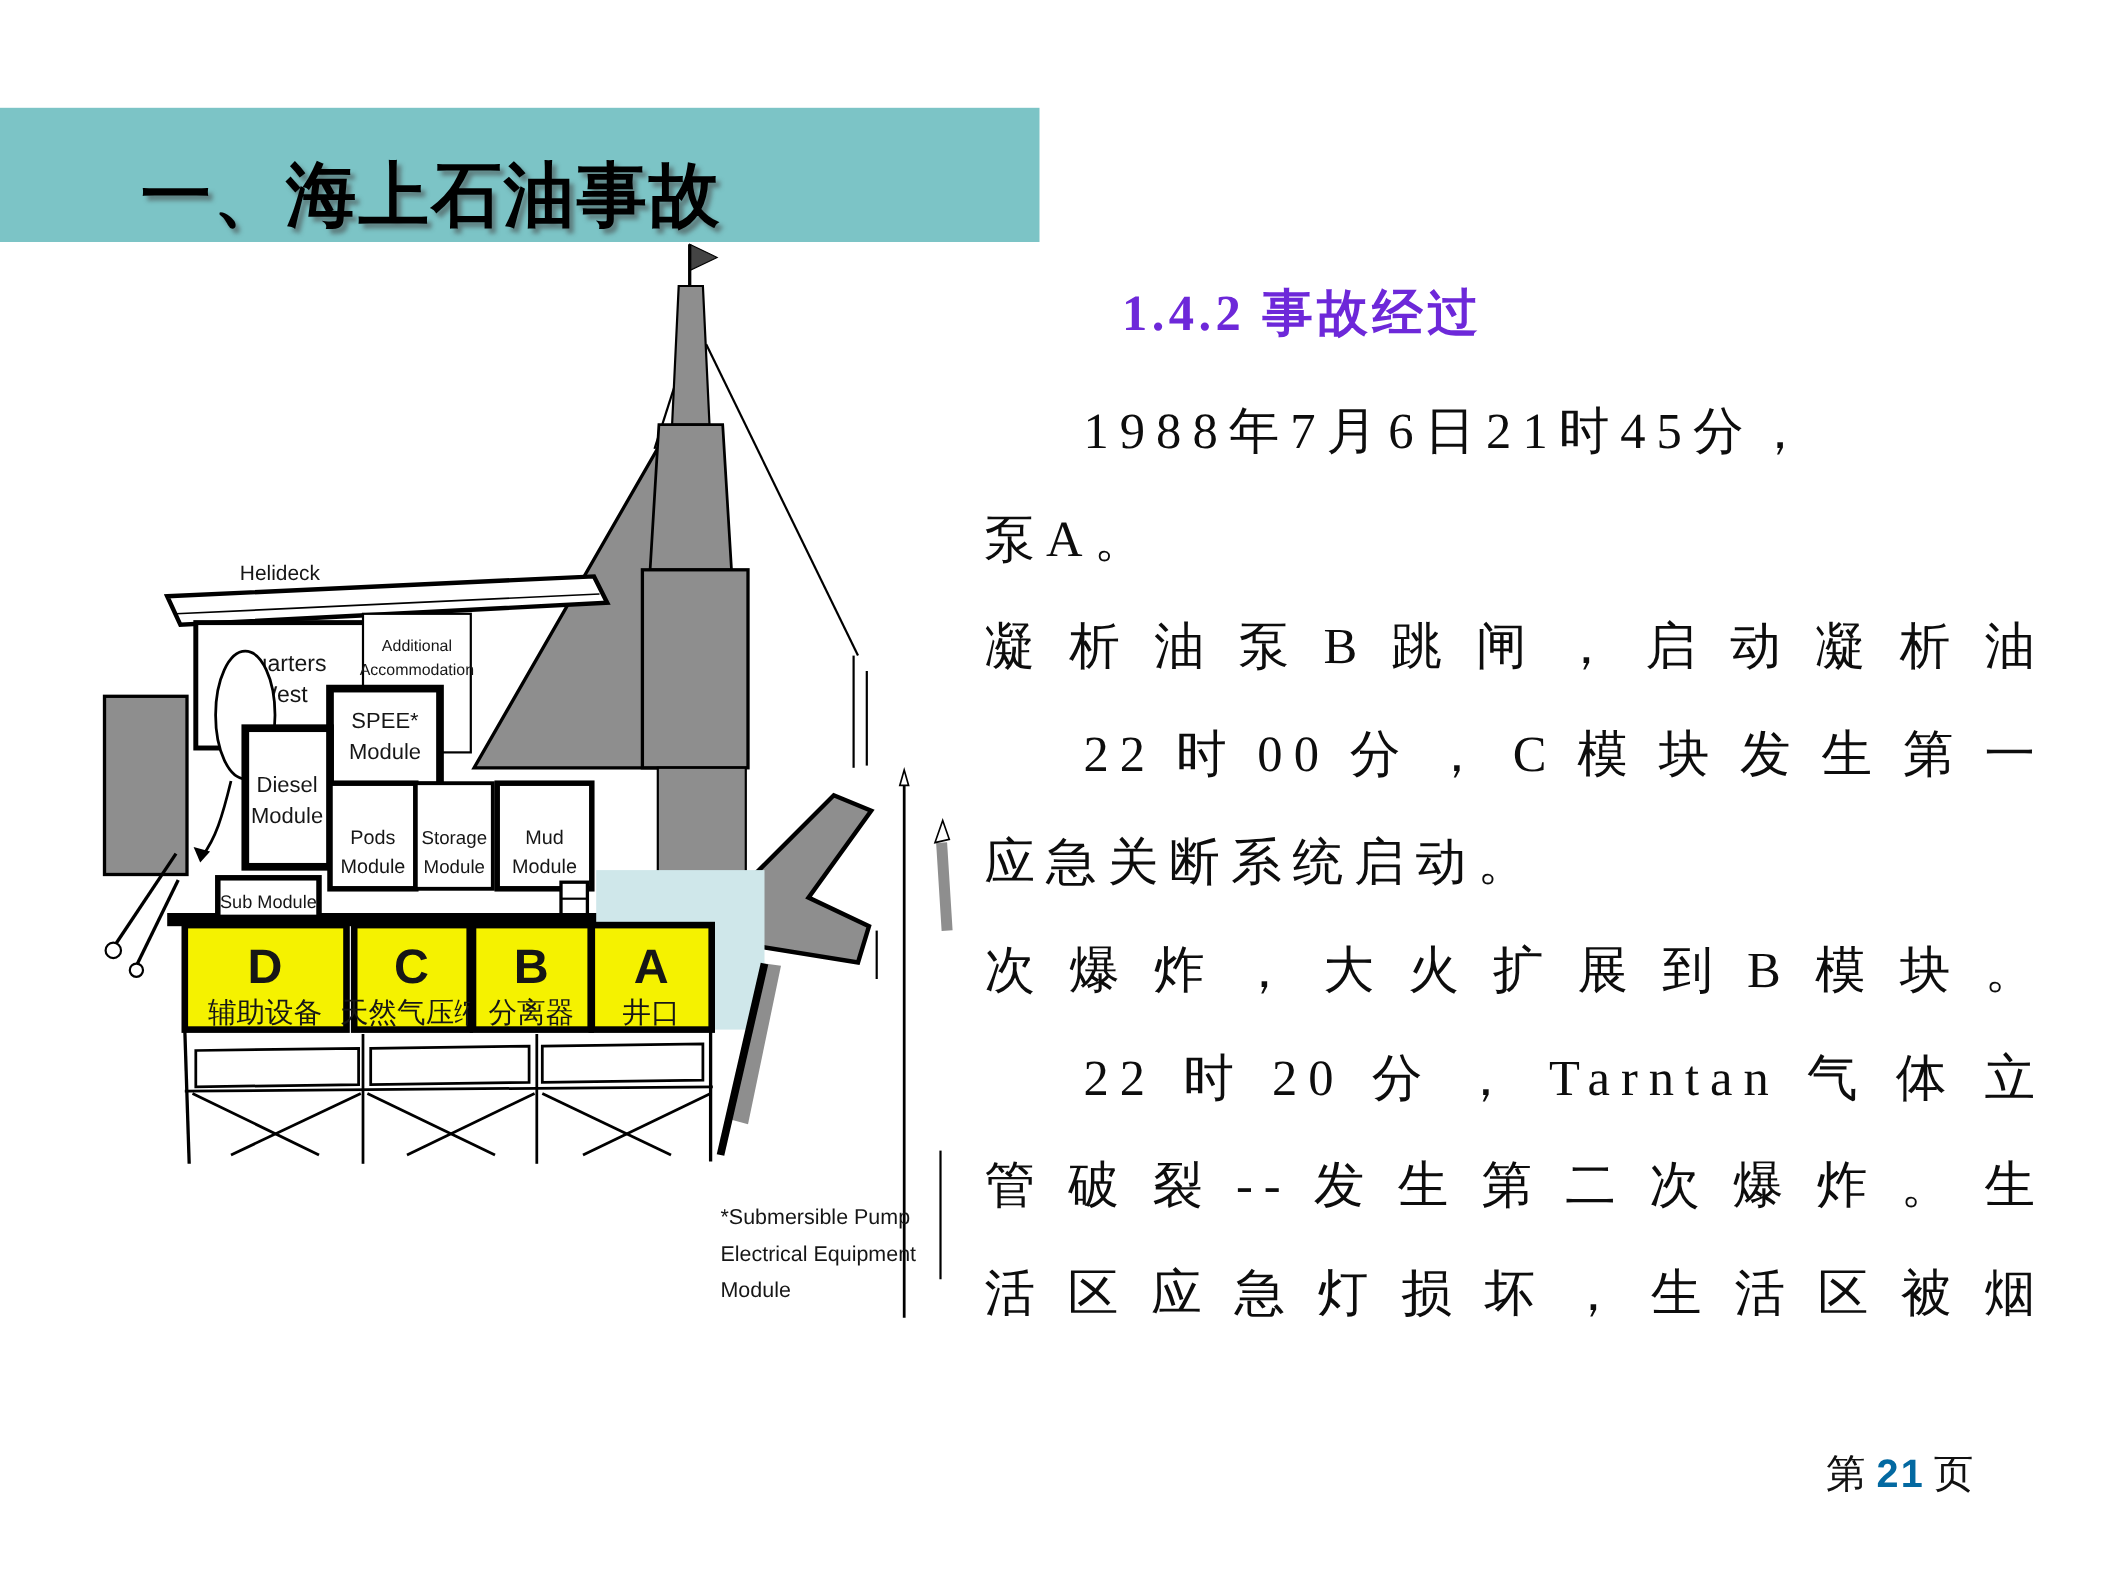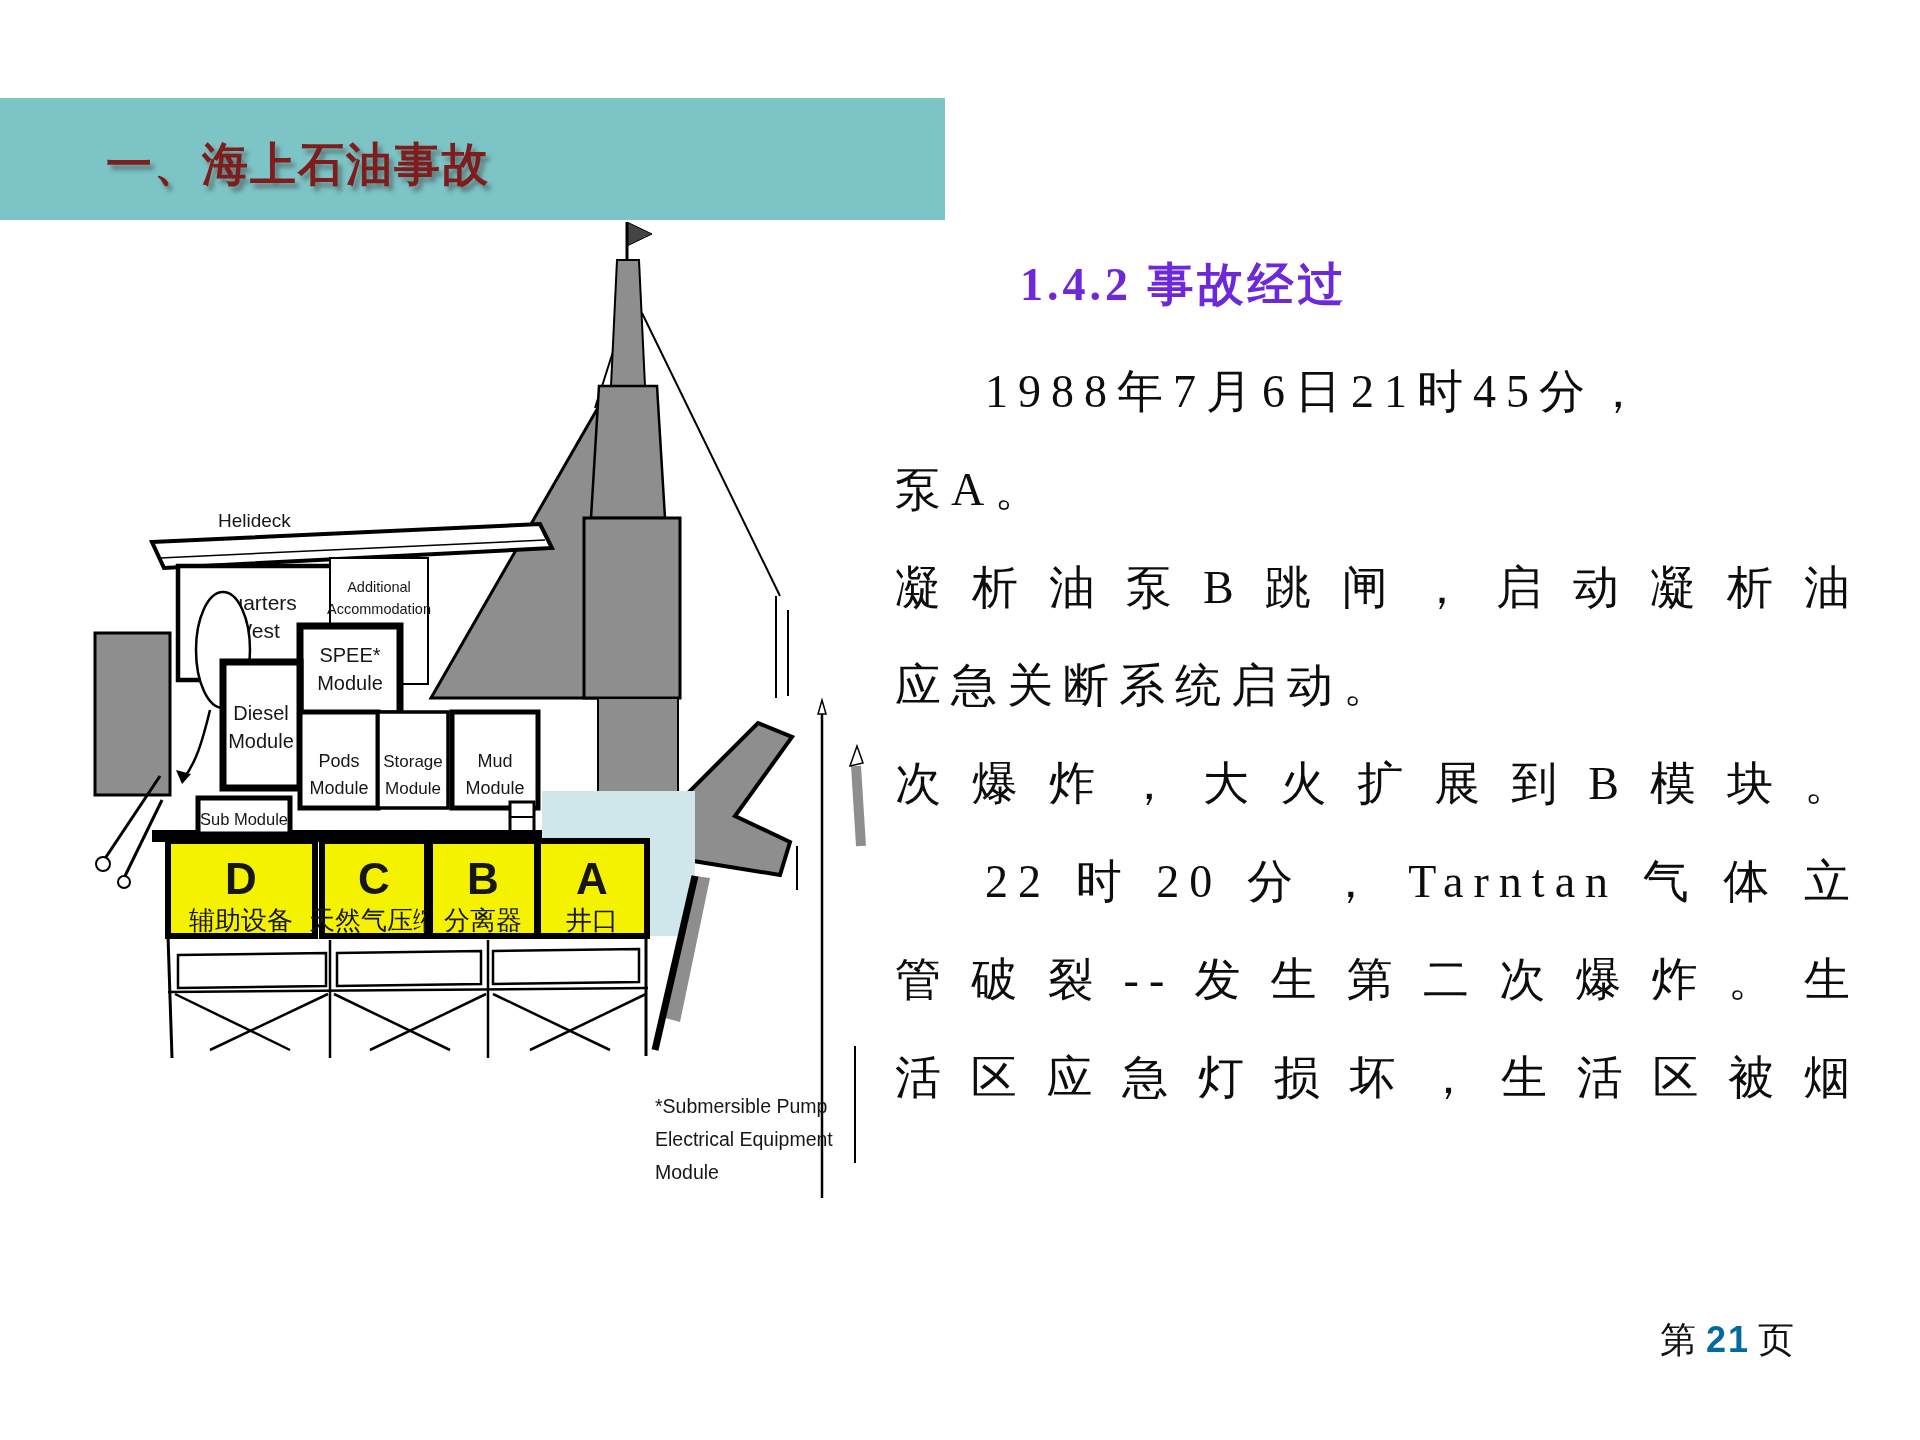--- a/index.html
+++ b/index.html
@@ -1,21 +1,21 @@
 <!DOCTYPE html>
 <html><head>
 <meta charset="utf-8">
 <style>
   html,body{margin:0;padding:0;background:#ffffff;}
   .slide{position:relative;width:1920px;height:1440px;background:#ffffff;overflow:hidden;
          font-family:"Liberation Sans",sans-serif;}
   
   .band{position:absolute;left:0;top:98px;width:945px;height:122px;background:#7cc4c6;}
-  .title{position:absolute;left:106px;top:36px;font-family:"Liberation Serif","DejaVu Serif",serif;
-         font-size:46px;font-weight:bold;color:#7f1d1d;letter-spacing:2px;
+  .title{position:absolute;left:128px;top:36px;font-family:"Liberation Serif","DejaVu Serif",serif;
+         font-size:64px;font-weight:bold;color:#000000;letter-spacing:2px;
          text-shadow:4px 5px 4px rgba(70,70,70,.55);white-space:nowrap;}
   
   .diagram{position:absolute;left:90px;top:218px;width:850px;height:985px;}
   .diagram text{font-family:"Liberation Sans",sans-serif;fill:#161616;}
   
   .content{position:absolute;left:895px;top:245px;width:965px;
            font-family:"Liberation Serif","DejaVu Serif",serif;color:#0d0d0d;}
   .heading{height:80px;line-height:80px;padding-left:125px;font-size:46px;font-weight:bold;
            color:#6d28d9;letter-spacing:4px;white-space:nowrap;}
   .line{height:98px;line-height:98px;font-size:46px;letter-spacing:10px;white-space:nowrap;}
@@ -165,20 +165,21 @@
       <text x="565" y="928" font-size="19.5">Electrical Equipment</text>
       <text x="565" y="961" font-size="19.5">Module</text>
     </g>
   </svg>
 
   <div class="content">
     <div class="heading">1.4.2  事故经过</div>
     <div class="line first indent">1988年7月6日21时45分，</div>
     <div class="line">泵A。</div>
     <div class="line j">凝析油泵B跳闸，启动凝析油</div>
+    <div class="line indent j">22时00分，C模块发生第一</div>
     <div class="line">应急关断系统启动。</div>
     <div class="line j">次爆炸，大火扩展到B模块。</div>
     <div class="line indent j">22时20分，Tarntan气体立</div>
     <div class="line j">管破裂--发生第二次爆炸。生</div>
     <div class="line j">活区应急灯损坏，生活区被烟</div>
   </div>
 
   <div class="footer">
     <span>第</span><span class="num">21</span><span>页</span>
   </div>

